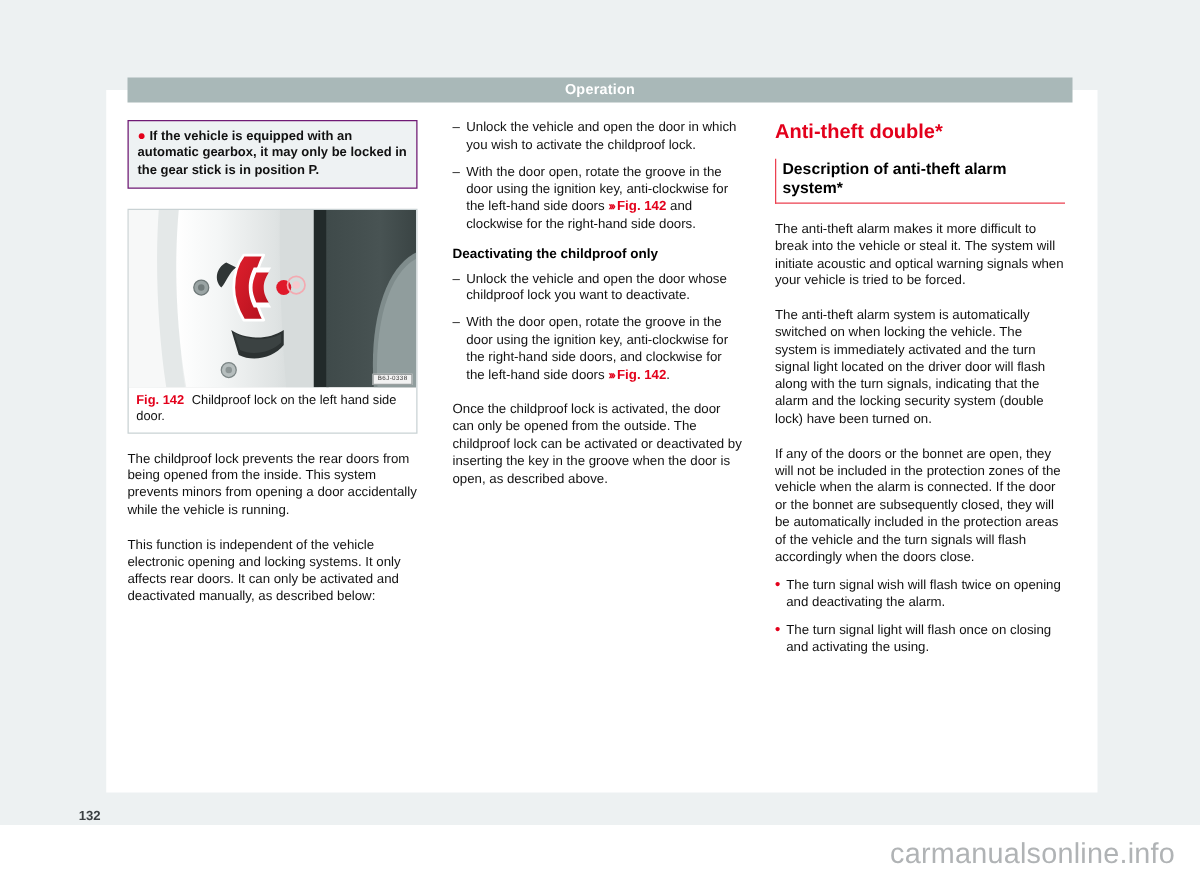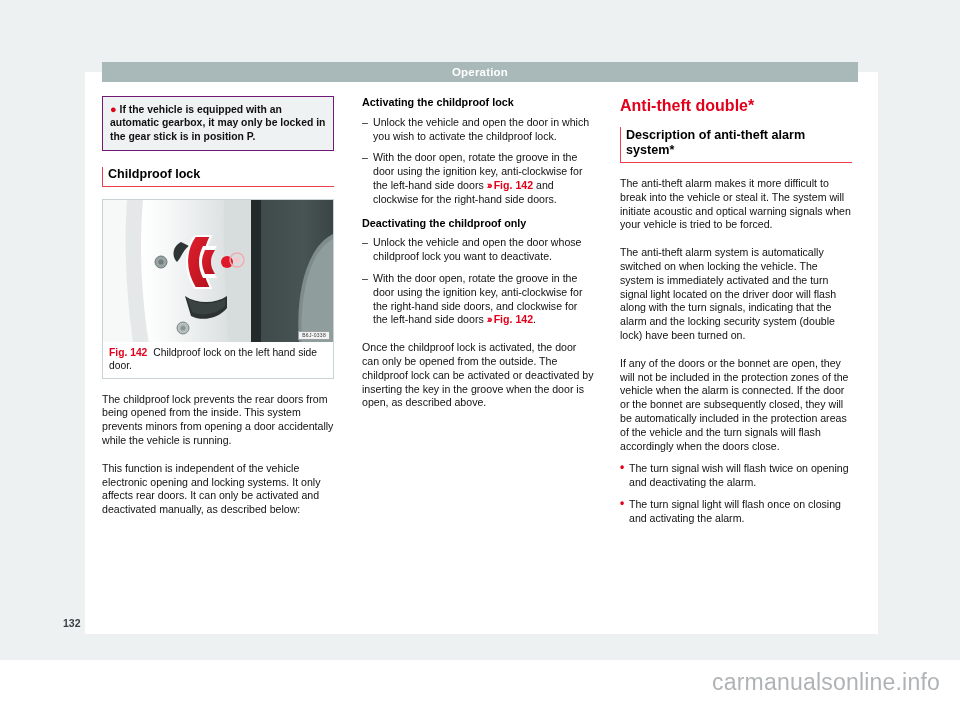--- a/index.html
+++ b/index.html
@@ -41,21 +41,21 @@
   }
   .chapter-bar .title {
     color: #ffffff;
     font-size: 11.5px;
     font-weight: bold;
     letter-spacing: 0.2px;
   }
   
   .page-number {
     position: absolute;
-    left: 63px; top: 617px;
+    left: 63px; top: 647px;
     font-size: 10.5px;
     color: #3a3f42;
     font-weight: bold;
   }
   
   .watermark {
     position: absolute;
     left: 0; top: 660px;
     width: 960px; height: 48px;
     background: #ffffff;
@@ -227,21 +227,20 @@
 
     <div class="col col-1">
 
       <div class="note-box">
         <p>
           <span class="note-bullet">●</span>
           <span>If the vehicle is equipped with an automatic gearbox, it may only be locked in the gear stick is in position P.</span>
         </p>
       </div>
 
-      <div class="sec-head">Childproof lock</div>
 
       <div class="figure">
         <div class="fig-img">
           <svg viewBox="0 0 230 142" width="100%" height="142" preserveAspectRatio="none">
             <defs>
               <linearGradient id="gL" x1="0" y1="0" x2="1" y2="0">
                 <stop offset="0%" stop-color="#f2f4f4"></stop>
                 <stop offset="45%" stop-color="#e3e7e7"></stop>
                 <stop offset="100%" stop-color="#eef0f0"></stop>
               </linearGradient>
@@ -294,21 +293,20 @@
         <div class="fig-cap">
           <span class="fig-num">Fig. 142</span><span>Childproof lock on the left hand side door.</span>
         </div>
       </div>
 
       <p class="body">The childproof lock prevents the rear doors from being opened from the inside. This system prevents minors from opening a door accidentally while the vehicle is running.</p>
       <p class="body">This function is independent of the vehicle electronic opening and locking systems. It only affects rear doors. It can only be activated and deactivated manually, as described below:</p>
     </div>
 
     <div class="col col-2">
-      <p class="sub-head">Activating the childproof lock</p>
       <ul class="dash-list">
         <li>
           <span>Unlock the vehicle and open the door in which you wish to activate the childproof lock.</span>
         </li>
         <li>
           <span>With the door open, rotate the groove in the door using the ignition key, anti-clockwise for the left-hand side doors </span><span class="xref-arrows">›››</span>&nbsp;<span class="xref">Fig. 142</span><span> and clockwise for the right-hand side doors.</span>
         </li>
       </ul>
 
       <p class="sub-head spaced">Deactivating the childproof only</p>
@@ -328,21 +326,21 @@
       <h1 class="red-title">Anti-theft double*</h1>
 
       <div class="sec-head tall">Description of anti-theft alarm system*</div>
 
       <p class="body">The anti-theft alarm makes it more difficult to break into the vehicle or steal it. The system will initiate acoustic and optical warning signals when your vehicle is tried to be forced.</p>
       <p class="body">The anti-theft alarm system is automatically switched on when locking the vehicle. The system is immediately activated and the turn signal light located on the driver door will flash along with the turn signals, indicating that the alarm and the locking security system (double lock) have been turned on.</p>
       <p class="body">If any of the doors or the bonnet are open, they will not be included in the protection zones of the vehicle when the alarm is connected. If the door or the bonnet are subsequently closed, they will be automatically included in the protection areas of the vehicle and the turn signals will flash accordingly when the doors close.</p>
 
       <ul class="bullet-list">
         <li>The turn signal wish will flash twice on opening and deactivating the alarm.</li>
-        <li>The turn signal light will flash once on closing and activating the alarm.</li>
+        <li>The turn signal light will flash once on closing and activating the using.</li>
       </ul>
     </div>
 
   </div>
 
   <div class="page-number">132</div>
 
   <div class="watermark">
     <div class="wm-text">carmanualsonline.info</div>
   </div>

